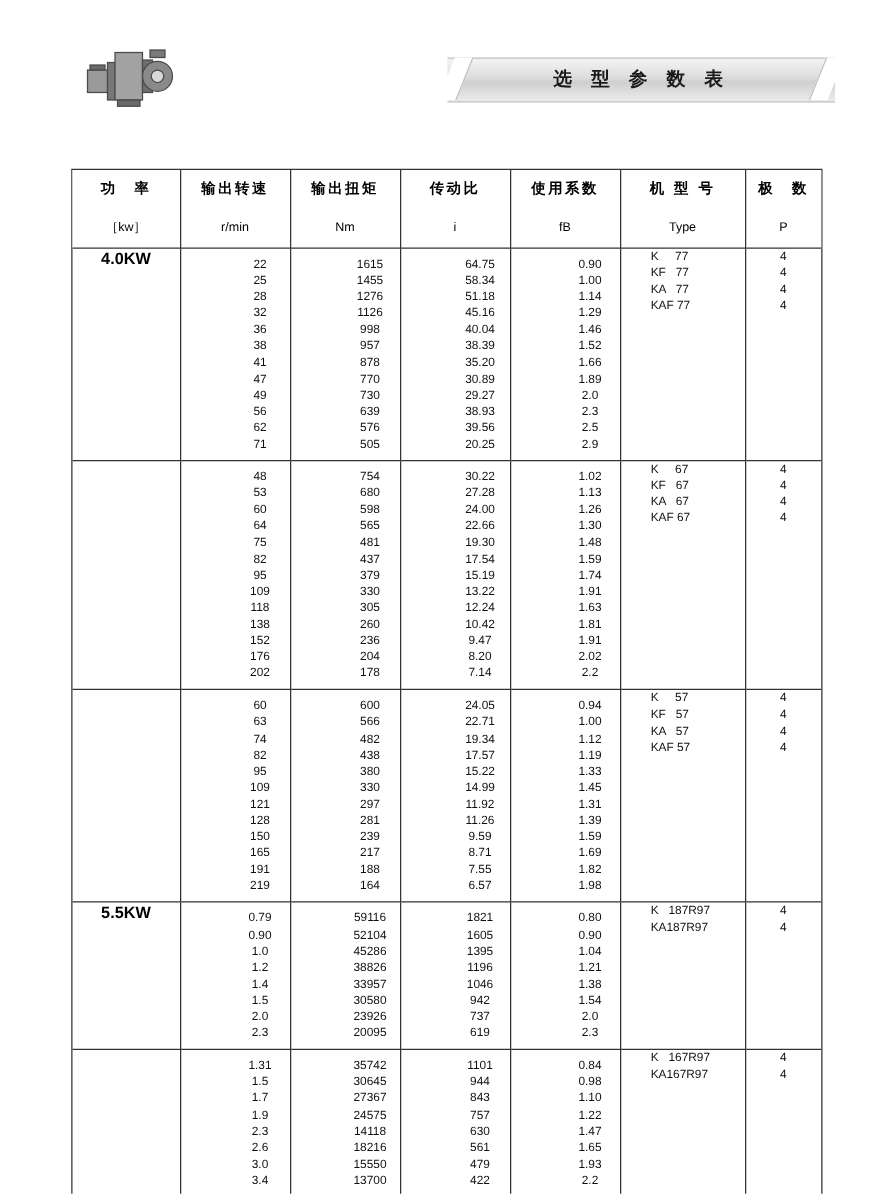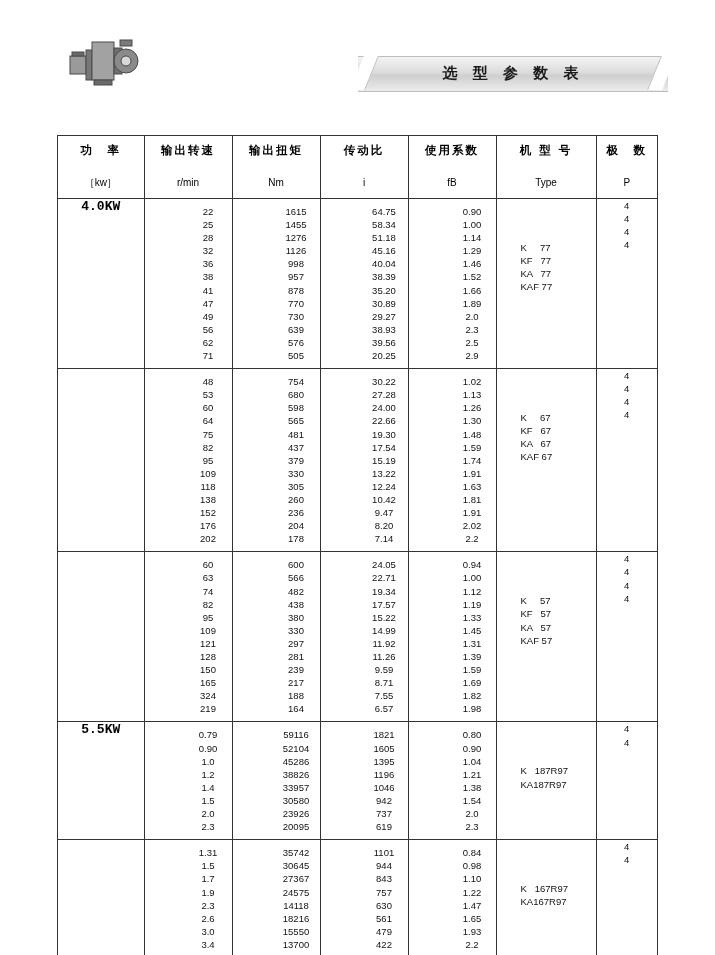--- a/index.html
+++ b/index.html
@@ -34,21 +34,21 @@
     position: absolute;
     left: 40px;
     top: 6px;
     width: 74px;
     height: 52px;
   }
 
   .title-band {
     position: absolute;
     left: 330px;
-    top: 26px;
+    top: 16px;
     width: 310px;
     height: 34px;
     background: linear-gradient(to bottom, #f4f4f4 0%, #dcdcdc 45%, #cfcfcf 55%, #ececec 100%);
     border-top: 1px solid #bdbdbd;
     border-bottom: 1px solid #bdbdbd;
   }
   .title-band::before,
   .title-band::after {
     content: "";
     position: absolute;
@@ -137,21 +137,21 @@
   }
   .grp td:last-child { border-right: none; }
   .grp.last-in-table td { border-bottom: 1px solid #333333; }
 
   .kwcell {
     text-align: center;
     vertical-align: top;
     font-size: 13px;
     font-weight: bold;
     padding-top: 6px;
-    font-family: Liberation Mono, monospace;
+    font-family: Liberation Sans, sans-serif;
   }
   .kwcell.blank { font-size: 0; }
 
   .numlist {
     padding: 6px 0 6px 0;
     text-align: center;
     font-size: 9.5px;
     line-height: 13.1px;
     font-family: "Liberation Sans", sans-serif;
     color: #111111;
@@ -163,21 +163,20 @@
     font-size: 9.5px;
     line-height: 13.1px;
     font-family: "Liberation Sans", sans-serif;
     color: #111111;
     padding-left: 24px;
     display: flex;
     flex-direction: column;
     justify-content: center;
     height: 100%;
     box-sizing: border-box;
-    margin-top: 42px;
   }
   .typelist .tname {
     display: inline-block;
     white-space: pre;
   }
 
   .plist {
     text-align: center;
     font-size: 9.5px;
     line-height: 13.1px;
@@ -435,21 +434,21 @@
                 <div>60</div>
                 <div>63</div>
                 <div>74</div>
                 <div>82</div>
                 <div>95</div>
                 <div>109</div>
                 <div>121</div>
                 <div>128</div>
                 <div>150</div>
                 <div>165</div>
-                <div>324</div>
+                <div>191</div>
                 <div>219</div>
               </div>
             </td>
             <td>
               <div class="numlist">
                 <div>600</div>
                 <div>566</div>
                 <div>482</div>
                 <div>438</div>
                 <div>380</div>

